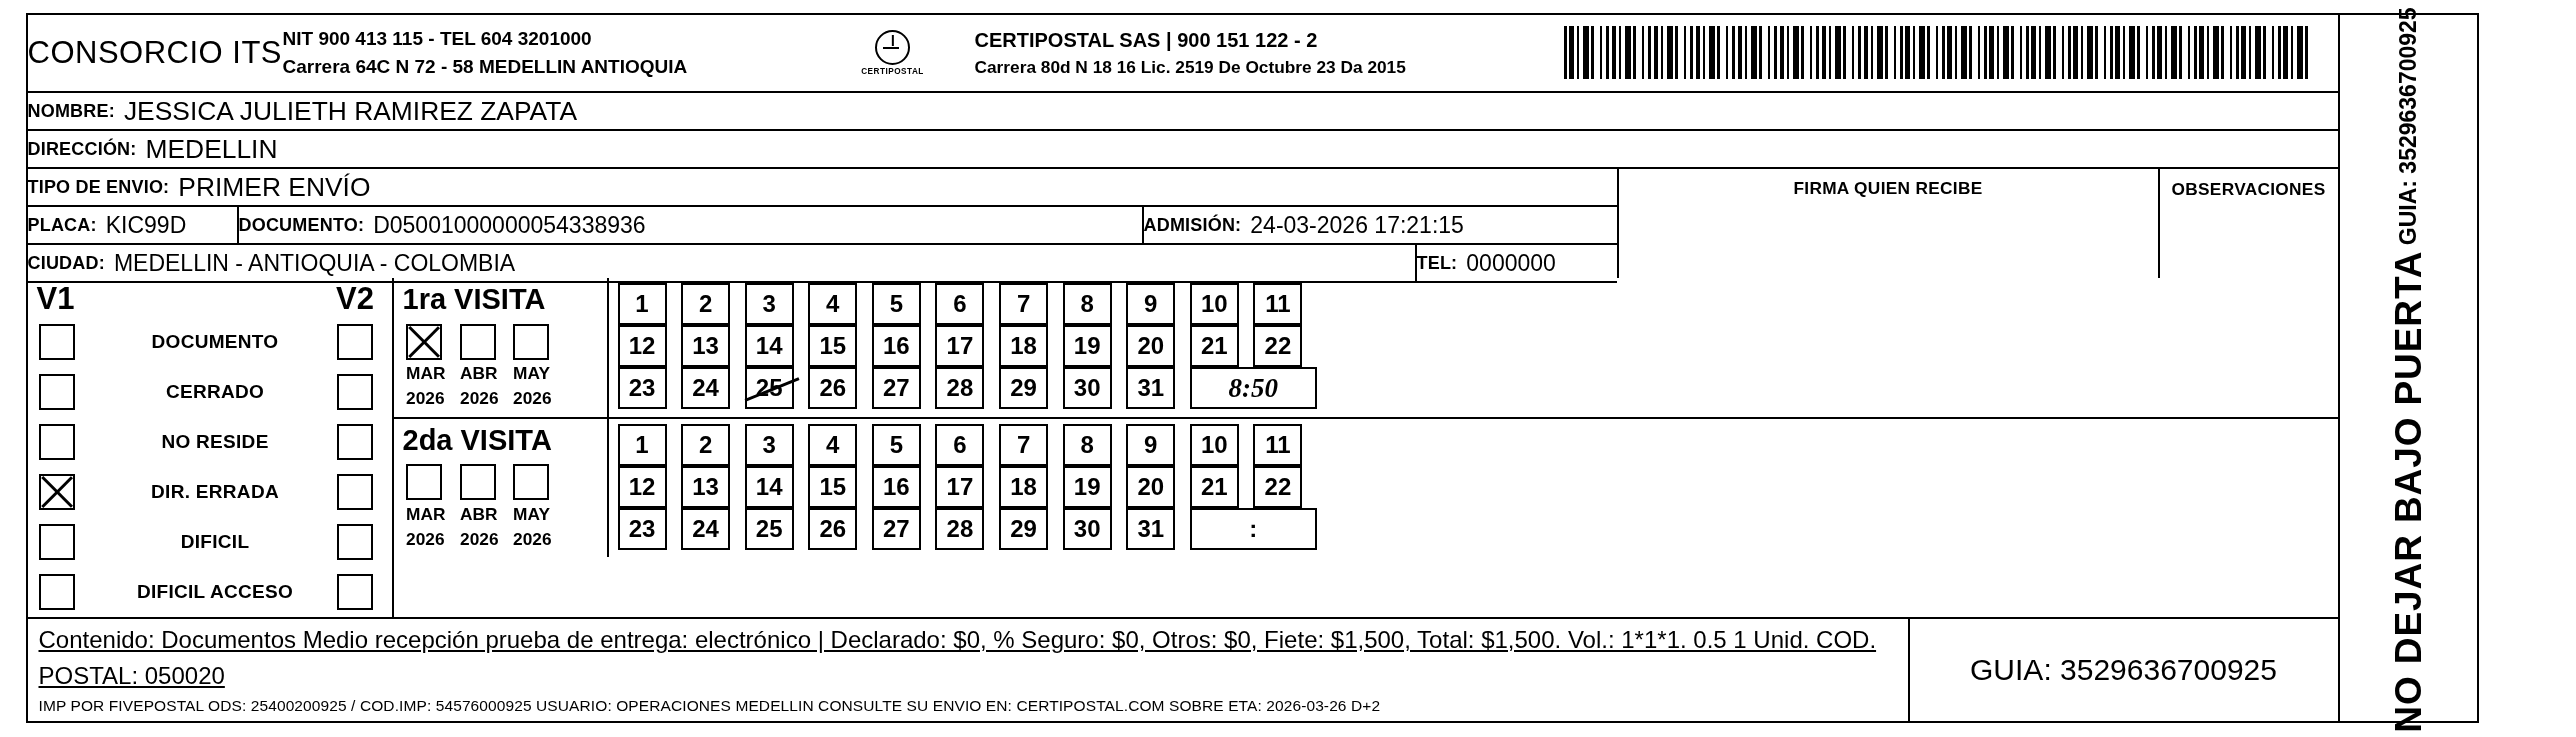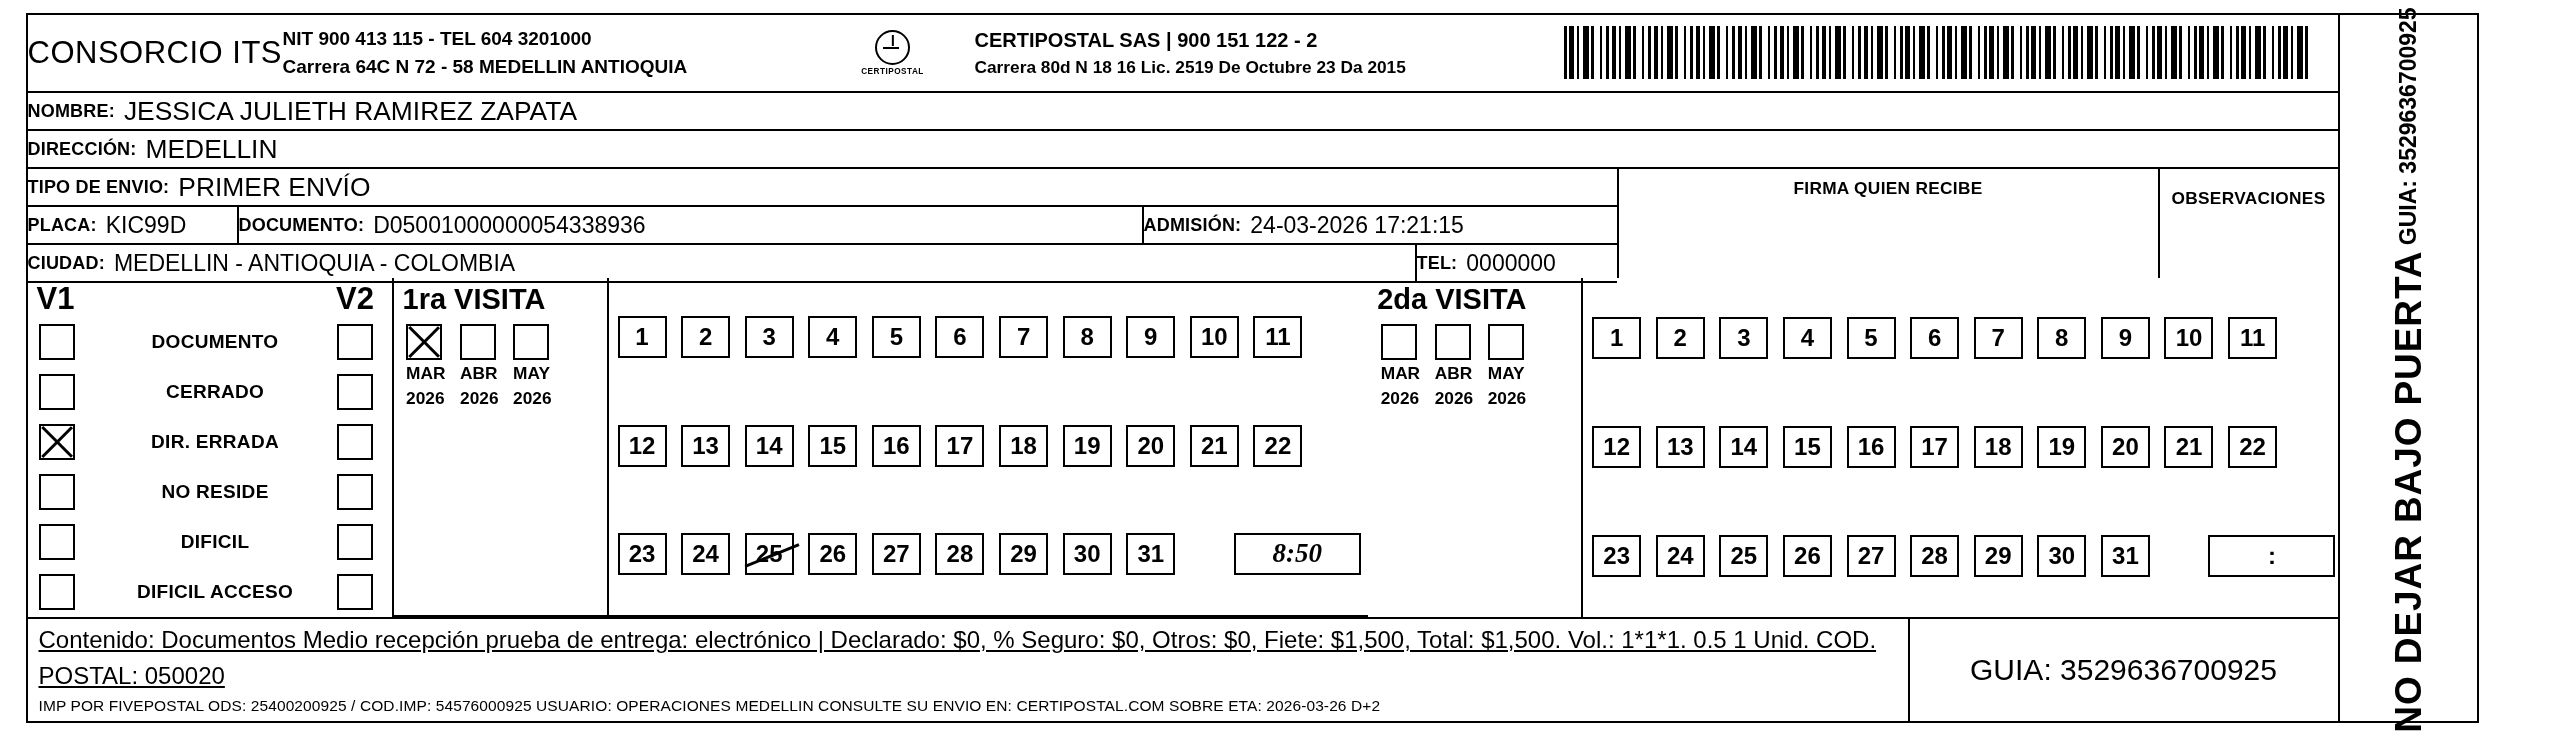--- a/index.html
+++ b/index.html
@@ -132,21 +132,21 @@
   
   .body-split{display:flex;flex:1 1 auto;min-height:0;}
   .body-left{flex:1 1 auto;display:flex;flex-direction:column;min-width:0;}
   .body-right{
     flex:0 0 719px;
     border-left:2.3px solid #000;
     display:flex;flex-direction:column;
   }
   .rowsplit{display:flex;}
   .firma-box{flex:1 1 auto;border-right:2.3px solid #000;display:flex;justify-content:center;padding-top:9px;}
-  .obs-box{flex:0 0 178px;display:flex;justify-content:center;padding-top:19px;}
+  .obs-box{flex:0 0 178px;display:flex;justify-content:center;padding-top:10px;}
   .boxtitle{font-size:17.3px;font-weight:bold;letter-spacing:0.3px;}
 
   
   .visit-area{display:flex;border-bottom:2.3px solid #000;}
   .vcol{
     flex:0 0 364px;
     border-right:2.3px solid #000;
     display:flex;flex-direction:column;
   }
   .v-head{display:flex;align-items:flex-start;padding:3.6px 0 0 9px;}
@@ -161,21 +161,21 @@
   .chk{
     width:36px;height:36px;border:2.7px solid #000;box-sizing:border-box;
     position:relative;background:#fff;
   }
   .chk.x:before,.chk.x:after{
     content:"";position:absolute;left:50%;top:50%;width:2.7px;height:42px;background:#000;
   }
   .chk.x:before{transform:translate(-50%,-50%) rotate(45deg);}
   .chk.x:after{transform:translate(-50%,-50%) rotate(-45deg);}
 
-  .vis-col{flex:1 1 auto;display:flex;flex-direction:row;min-width:0;}
+  .vis-col{flex:1 1 auto;display:flex;flex-direction:column;min-width:0;}
   .vis-block{display:flex;border-bottom:2.3px solid #000;}
   .vis-block.last{border-bottom:none;}
   .vis-label{
     flex:0 0 215px;
     border-right:2.3px solid #000;
     display:flex;flex-direction:column;
     padding:5.5px 0 3.6px 9px;
     box-sizing:border-box;
   }
   .vis-title{font-size:29px;font-weight:bold;margin-bottom:7.3px;}
@@ -199,21 +199,21 @@
     font-size:24px;font-weight:bold;
     background:#fff;position:relative;
   }
   .day.strike:after{
     content:"";position:absolute;left:-3.6px;top:50%;width:58px;height:2.7px;background:#000;
     transform:rotate(-22deg);
   }
   .timebox{
     width:127px;height:42px;border:2.7px solid #000;box-sizing:border-box;
     display:flex;align-items:center;justify-content:center;
-    font-size:24px;font-weight:bold;margin-left:44px;
+    font-size:24px;font-weight:bold;
   }
   .timebox.hand{font-family:"Liberation Serif",serif;font-size:27px;font-style:italic;}
 
   
   .footer{
     display:flex;align-items:stretch;
     min-height:78px;
   }
   .foot-left{
     flex:1 1 auto;
@@ -341,33 +341,33 @@
                 <div class="chk"></div>
               </div>
             <div class="txt">CERRADO</div>
             <div class="cb2">
                 <div class="chk"></div>
               </div>
           </div>
 
           <div class="v-row">
             <div class="cb">
-                <div class="chk x"></div>
-              </div>
-            <div class="txt">DIR. ERRADA</div>
+                <div class="chk"></div>
+              </div>
+            <div class="txt">NO RESIDE</div>
             <div class="cb2">
                 <div class="chk"></div>
               </div>
           </div>
 
           <div class="v-row">
             <div class="cb">
-                <div class="chk"></div>
-              </div>
-            <div class="txt">NO RESIDE</div>
+                <div class="chk x"></div>
+              </div>
+            <div class="txt">DIR. ERRADA</div>
             <div class="cb2">
                 <div class="chk"></div>
               </div>
           </div>
 
           <div class="v-row">
             <div class="cb">
                 <div class="chk"></div>
               </div>
             <div class="txt">DIFICIL</div>

